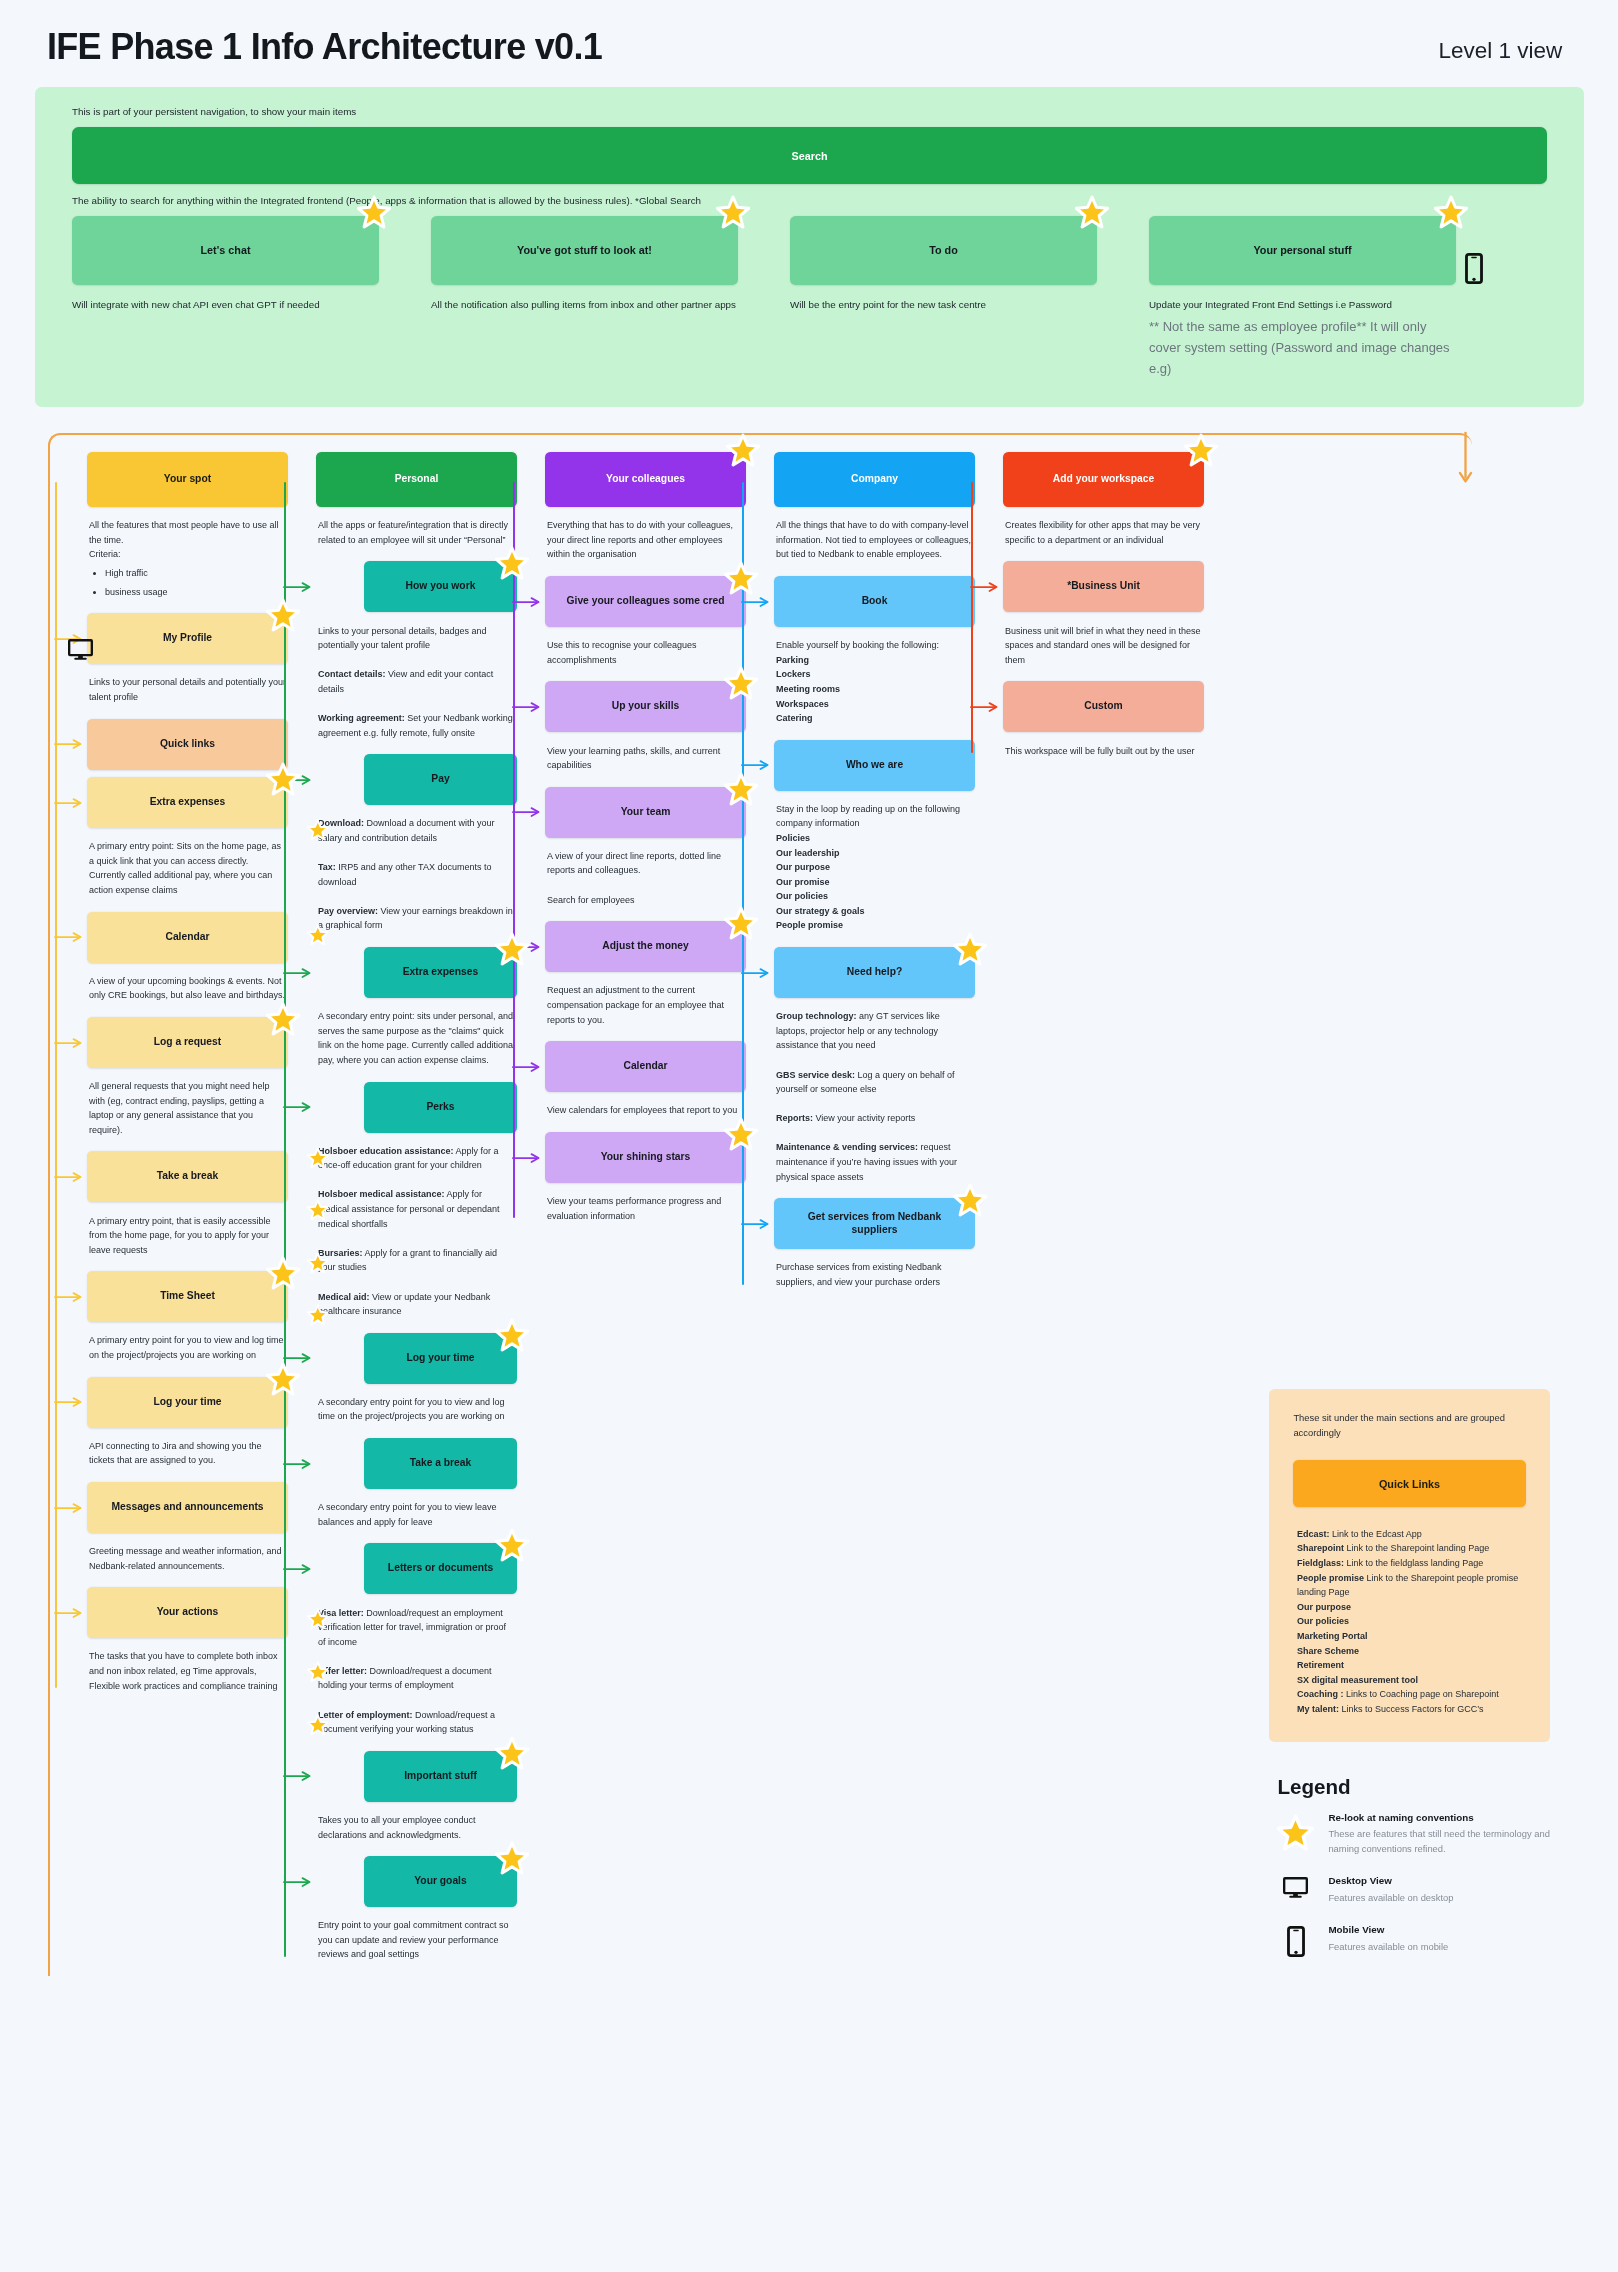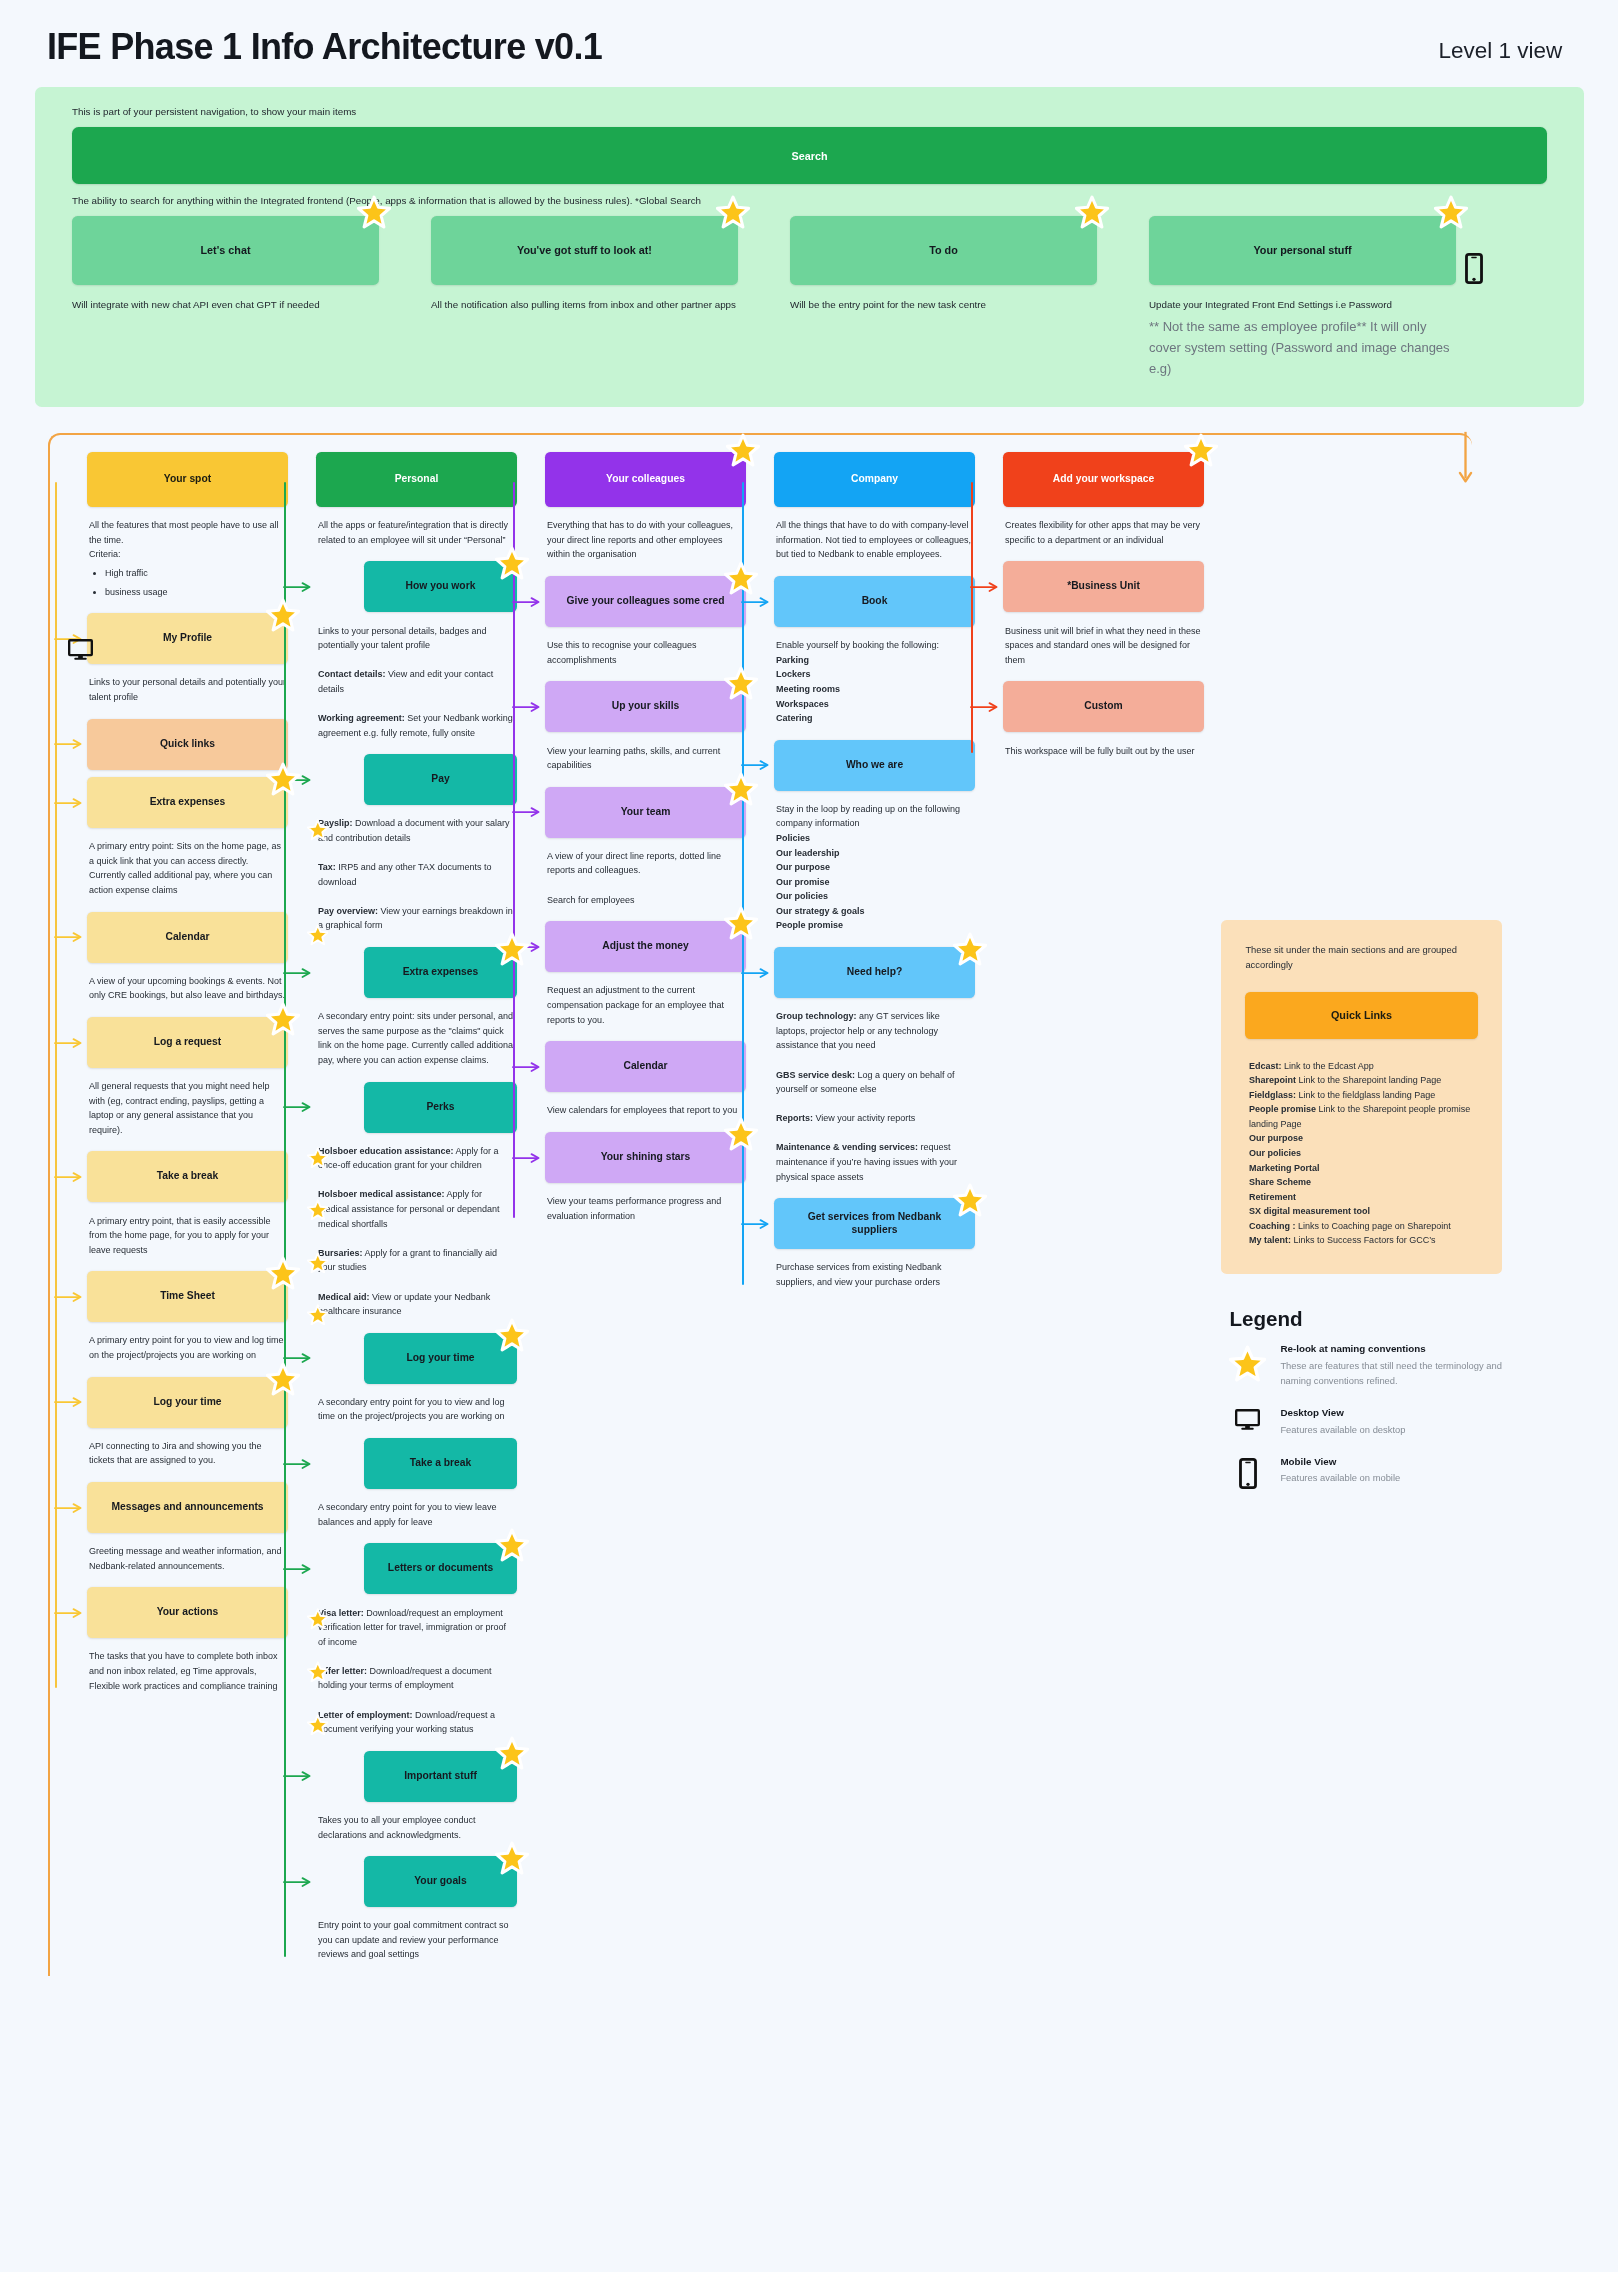--- a/index.html
+++ b/index.html
@@ -310,21 +310,21 @@
 
 <div class="board">
   <div class="board-frame"></div>
   <div class="board-arrow">
     <svg width="19" height="56" viewBox="0 0 40 120">
         <path d="M20 4 V104" stroke="#f2a444" stroke-width="5" fill="none"></path>
         <path d="M8 92 L20 110 L32 92" stroke="#f2a444" stroke-width="5" fill="none" stroke-linecap="round" stroke-linejoin="round"></path>
       </svg>
   </div>
 
-  <div style="display:flex; align-items:center;">
+  <div style="display:flex; align-items:flex-end;gap:48px;">
     <div class="columns" id="columns">
         <div class="col c-yellow">
           <div class="col-spine"></div>
           <div class="chip head yellow-head">
             <span>Your spot</span>
           </div>
           <div class="desc">All the features that most people have to use all the time.<br>Criteria:<ul>
               <li>High traffic</li>
               <li>business usage</li>
             </ul></div>
@@ -505,21 +505,21 @@
           <div style="position:relative;">
             <span class="arrow-in">
               <svg viewBox="0 0 70 26">
                 <path d="M2 13 H56" stroke="#1ca74f" stroke-width="4" fill="none" stroke-linecap="round"></path>
                 <path d="M44 4 L60 13 L44 22" stroke="#1ca74f" stroke-width="4" fill="none" stroke-linecap="round" stroke-linejoin="round"></path>
               </svg>
             </span>
             <div class="chip sub">
               <span>Pay</span>
             </div>
-            <div class="desc" style="position:relative;"><b>Payslip:</b> Download a document with your salary and contribution details<br><br><b>Tax:</b> IRP5 and any other TAX documents to download<br><br><b>Pay overview:</b> View your earnings breakdown in a graphical form<span class="bullet-star" style="top:2.8px;"><svg viewBox="0 0 100 100" width="21.6" height="21.6">
+            <div class="desc" style="position:relative;"><b>Download:</b> Download a document with your salary and contribution details<br><br><b>Tax:</b> IRP5 and any other TAX documents to download<br><br><b>Pay overview:</b> View your earnings breakdown in a graphical form<span class="bullet-star" style="top:2.8px;"><svg viewBox="0 0 100 100" width="21.6" height="21.6">
                   <path d="M50 6 L63 36 L96 39 L71 61 L79 94 L50 76 L21 94 L29 61 L4 39 L37 36 Z" fill="#fcc419" stroke="#ffffff" stroke-width="9" stroke-linejoin="round"></path>
                 </svg></span><span class="bullet-star" style="top:108px;"><svg viewBox="0 0 100 100" width="21.6" height="21.6">
                   <path d="M50 6 L63 36 L96 39 L71 61 L79 94 L50 76 L21 94 L29 61 L4 39 L37 36 Z" fill="#fcc419" stroke="#ffffff" stroke-width="9" stroke-linejoin="round"></path>
                 </svg></span></div>
           </div>
           <div style="position:relative;">
             <span class="arrow-in">
               <svg viewBox="0 0 70 26">
                 <path d="M2 13 H56" stroke="#1ca74f" stroke-width="4" fill="none" stroke-linecap="round"></path>
                 <path d="M44 4 L60 13 L44 22" stroke="#1ca74f" stroke-width="4" fill="none" stroke-linecap="round" stroke-linejoin="round"></path>

